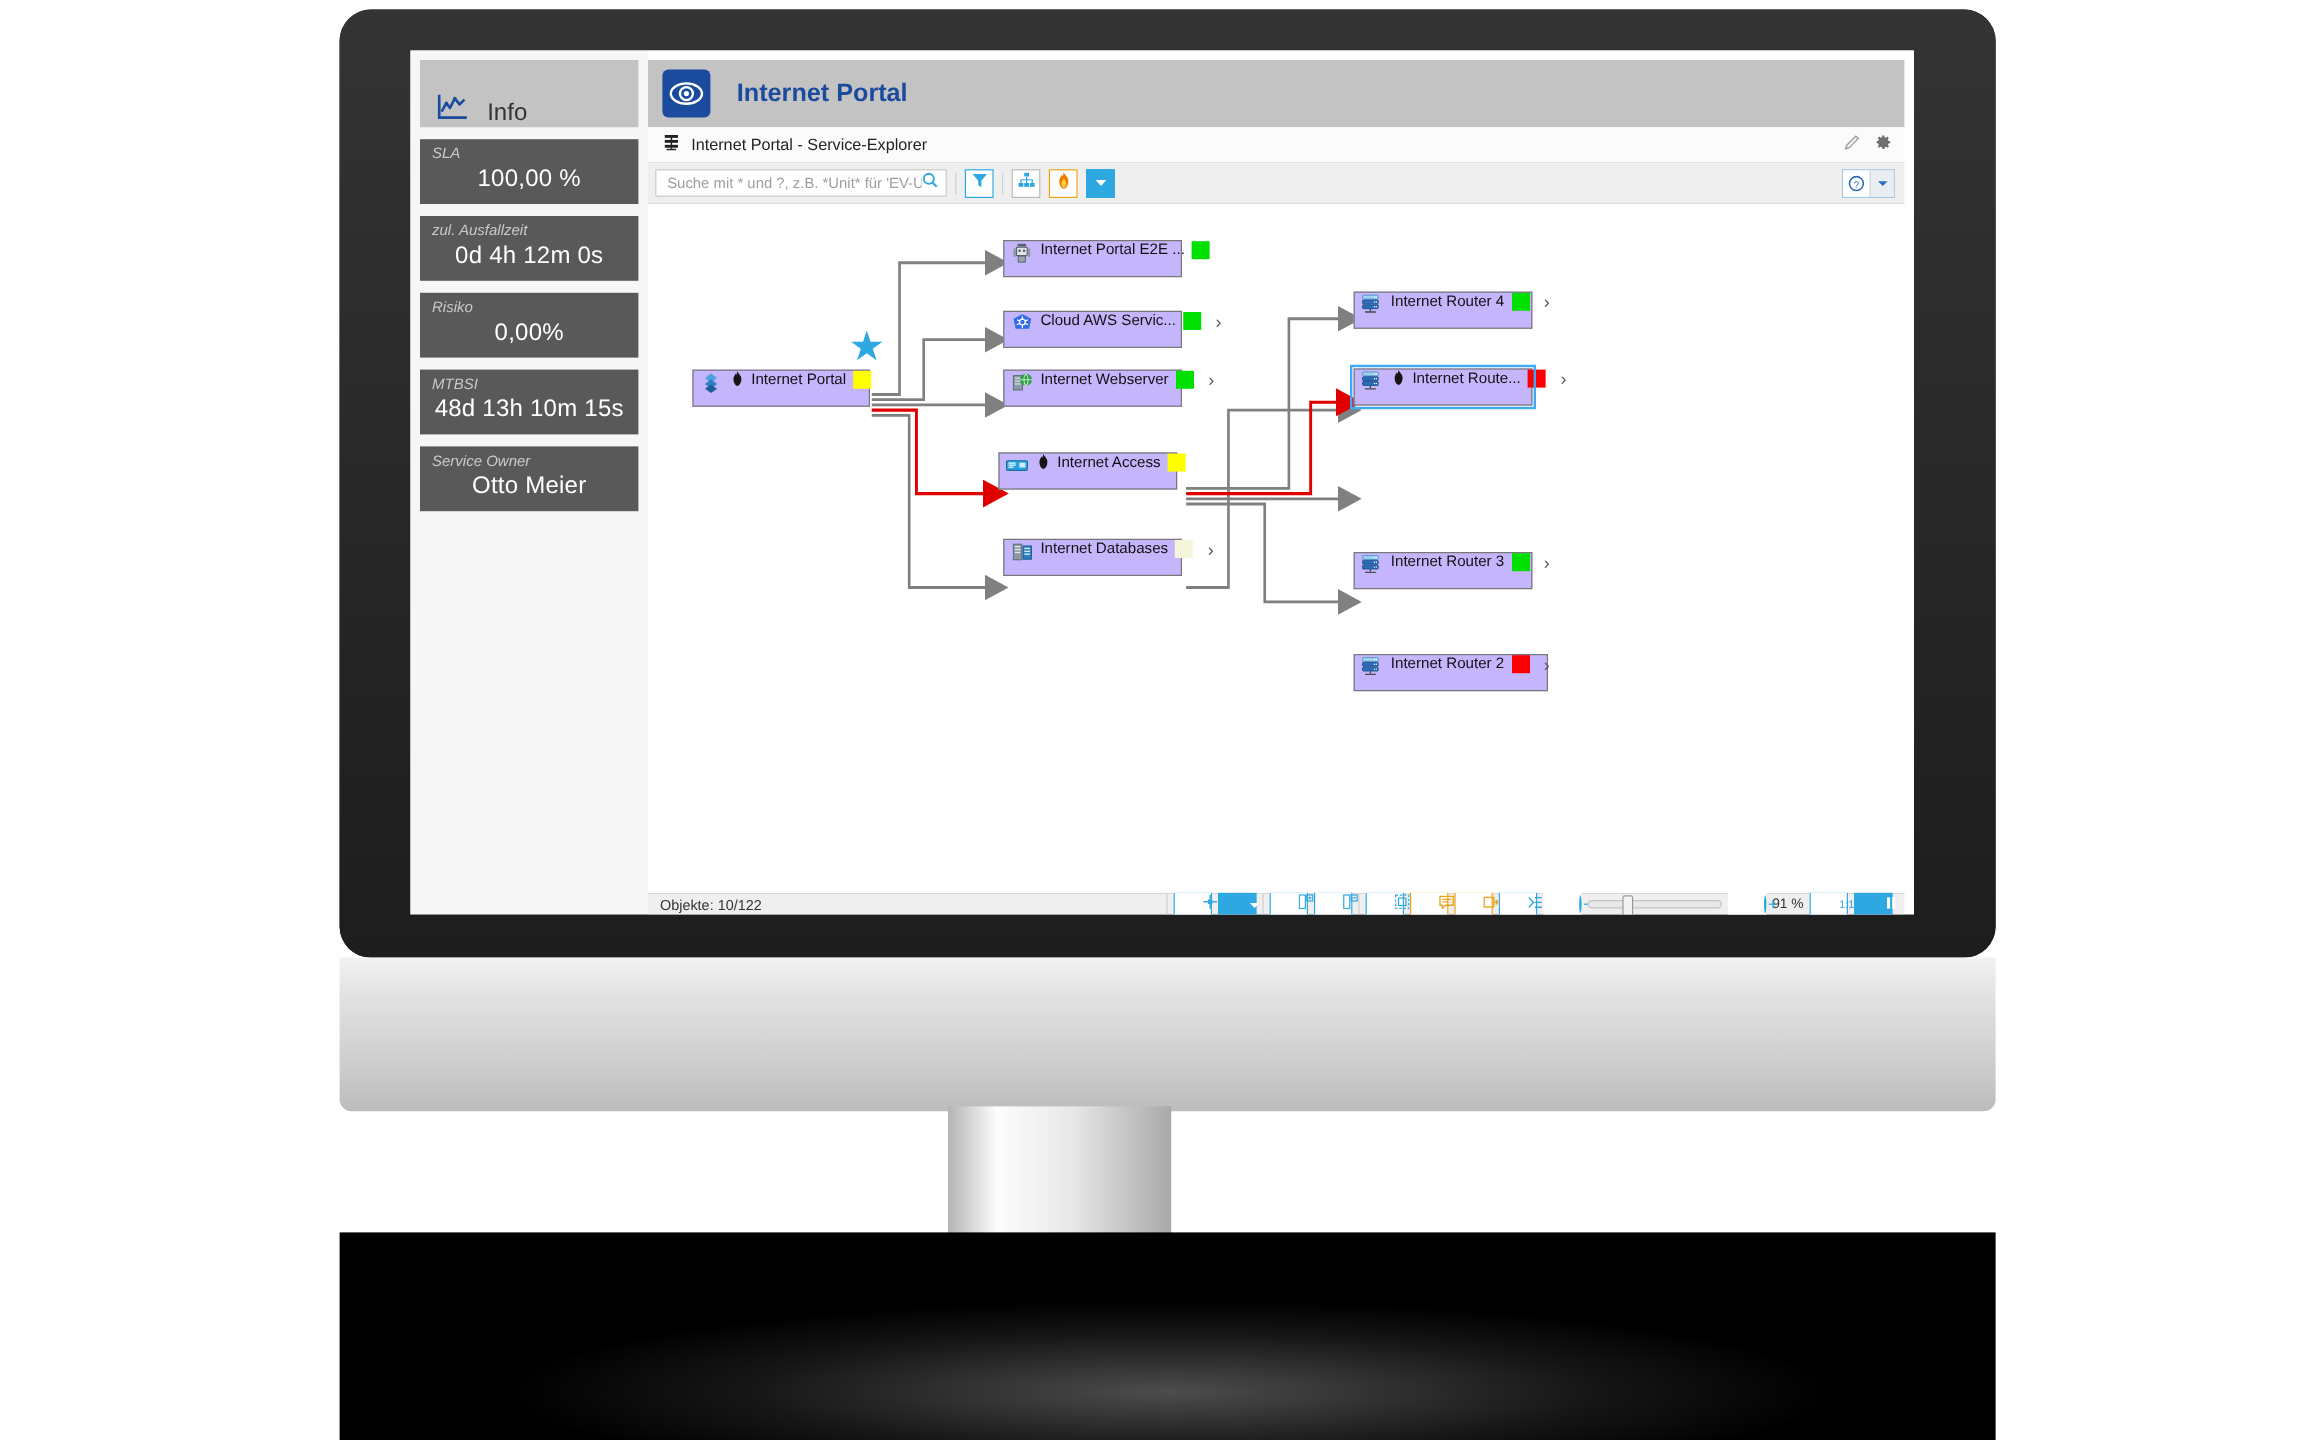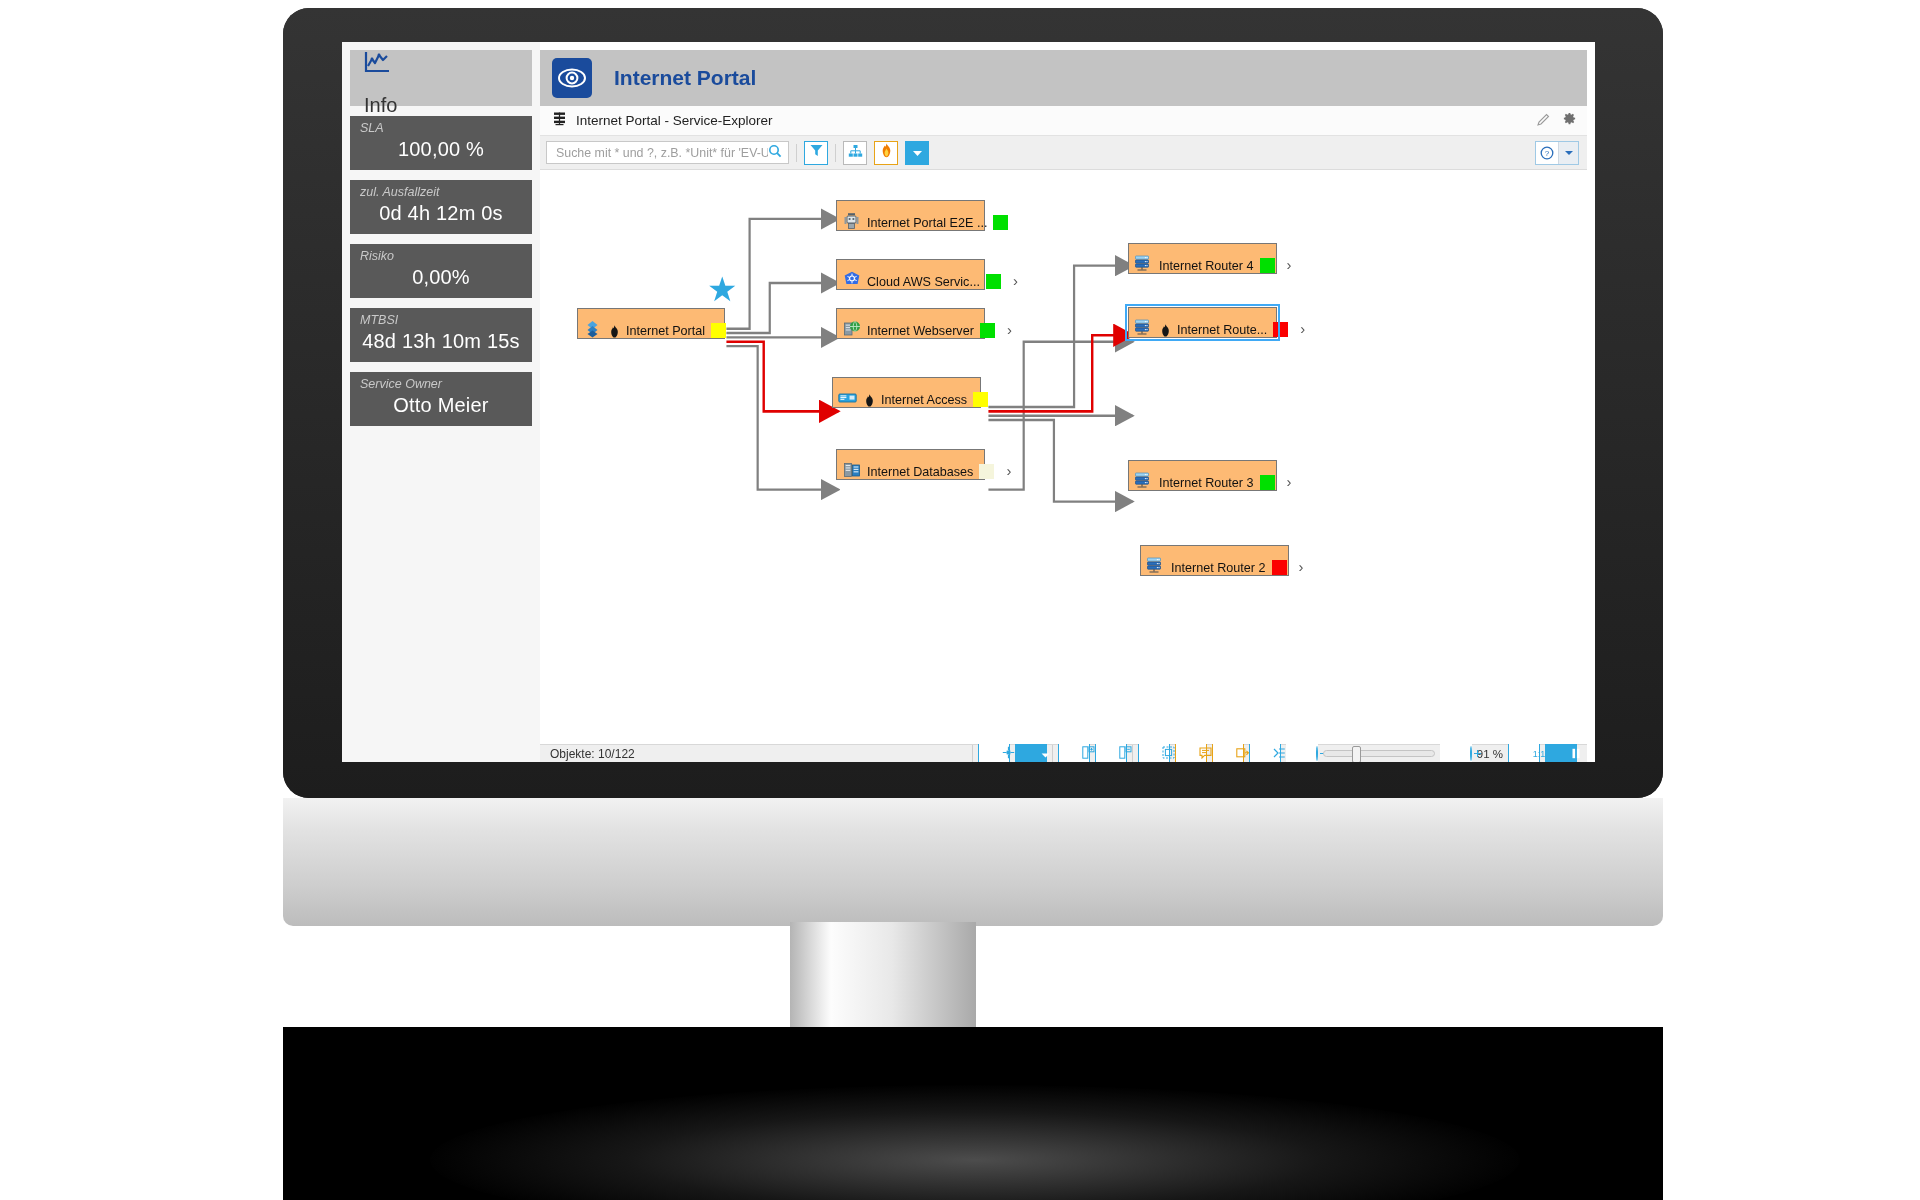--- a/index.html
+++ b/index.html
@@ -49,22 +49,22 @@
   
   .screen {
     position:absolute; left: 342px; top: 42px; width: 1253px; height: 720px;
     background:#ffffff; overflow:hidden;
     display:flex;
   }
 
   
   .sidebar { width: 198px; background: #f6f6f6; padding: 8px 8px 0 8px; flex: 0 0 198px; }
   .info-head {
-    background:#c3c3c3; height: 56px; display:flex; align-items:flex-start;
-    padding: 0 14px; gap: 16px; flex-direction: column;
+    background:#c3c3c3; height: 56px; display:flex; align-items:flex-end;
+    padding: 0 14px; gap: 16px;
   }
   .info-head .label { font-size: 20px; color:#333; font-weight:400; }
   .kpi { background:#595959; margin-top: 10px; padding: 5px 10px 9px 10px; }
   .kpi .k-label { font-size: 12.5px; font-style: italic; color:#c9c9c9; line-height:15px; }
   .kpi .k-value { font-size: 20px; color:#ffffff; text-align:center; margin-top: 2px; letter-spacing:.2px; }
 
   
   .main { flex:1; display:flex; flex-direction:column; background:#ffffff; }
 
   .app-title-bar {
@@ -108,22 +108,22 @@
   .toolbar-right { margin-left:auto; display:flex; align-items:center; }
   .help-combo { display:flex; border:1px solid #9fc9e5; }
   .help-combo .a { width:22px;height:22px;background:#fff;display:flex;align-items:center;justify-content:center;}
   .help-combo .b { width:20px;height:22px;background:#e9eef3;display:flex;align-items:center;justify-content:center;border-left:1px solid #cfd9e3;}
 
   
   .canvas { position:relative; flex:1; background:#ffffff; margin-right:8px; overflow:hidden; }
   .canvas svg.edges { position:absolute; inset:0; width:100%; height:100%; }
 
   .node {
-    position:absolute; height:31px; background:#fdba74; border:1.5px solid #777;
-    display:flex; align-items:flex-end; padding: 0 0 0 5px; gap:6px;
+    position:absolute; height:31px; background:#c4b5fd; border:1.5px solid #777;
+    display:flex; align-items:flex-start; padding: 0 0 0 5px; gap:6px;
     font-size:12.6px; color:#111; z-index:3;
   }
   .node.sel { border:1.5px solid #777; outline:2px solid #3fa9f5; outline-offset:1px; }
   .node .nicon { width:19px; height:19px; flex:0 0 19px; display:flex; align-items:center; justify-content:center; }
   .node .flame { width:12px; flex:0 0 12px; display:flex; align-items:center; justify-content:center;}
   .node .ntext { white-space:nowrap; }
   .node .status { width:15px; height:15px; flex:0 0 15px; margin-left:auto; }
   .node .chev { flex:0 0 14px; display:flex; align-items:center; justify-content:center;
                 color:#555; font-size:15px; margin-left:3px; padding-right:3px; }
   .node .pad-end { flex:0 0 6px; }
@@ -491,21 +491,21 @@
               <circle cx="11.4" cy="10.6" r="0.6" fill="#fff"></circle>
                 <circle cx="13" cy="10.6" r="0.6" fill="#fff"></circle>
               <path d="M8 12.2 V14.3 M3.5 15 H12.5" stroke="#4a4a4a" stroke-width="1.1"></path>
             </svg>
           </span>
           <span class="ntext">Internet Router 3</span>
           <span class="status" style="background:#00e000"></span>
           <span class="chev">›</span>
         </div>
 
-        <div class="node" style="left:600px; top:375px; width:149px;">
+        <div class="node" style="left:588px; top:375px; width:162px;">
           <span class="nicon">
             <svg width="19" height="17" viewBox="0 0 19 17">
               <rect x="1.5" y="1" width="13" height="3.2" rx="0.6" fill="#9fd3f0" stroke="#4a90c2" stroke-width="0.7"></rect>
               <rect x="1.5" y="5" width="13" height="3.2" rx="0.6" fill="#2a6ebb" stroke="#1d4f88" stroke-width="0.7"></rect>
               <rect x="1.5" y="9" width="13" height="3.2" rx="0.6" fill="#2a6ebb" stroke="#1d4f88" stroke-width="0.7"></rect>
               <circle cx="11.4" cy="2.6" r="0.6" fill="#fff"></circle>
                 <circle cx="13" cy="2.6" r="0.6" fill="#fff"></circle>
               <circle cx="11.4" cy="6.6" r="0.6" fill="#fff"></circle>
                 <circle cx="13" cy="6.6" r="0.6" fill="#fff"></circle>
               <circle cx="11.4" cy="10.6" r="0.6" fill="#fff"></circle>

